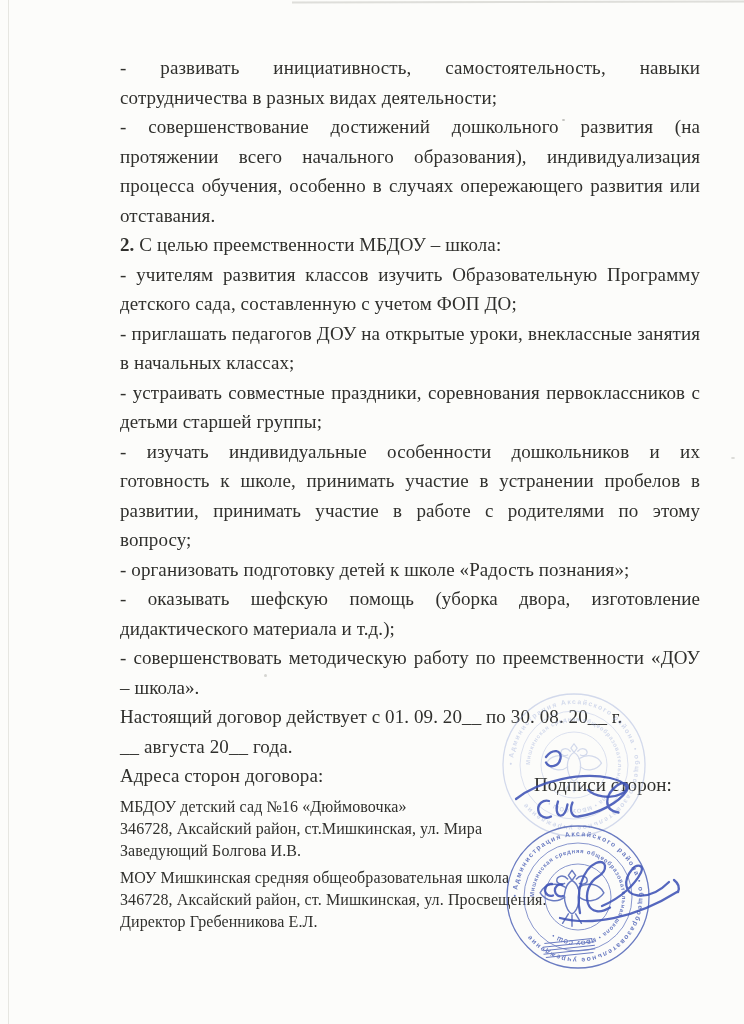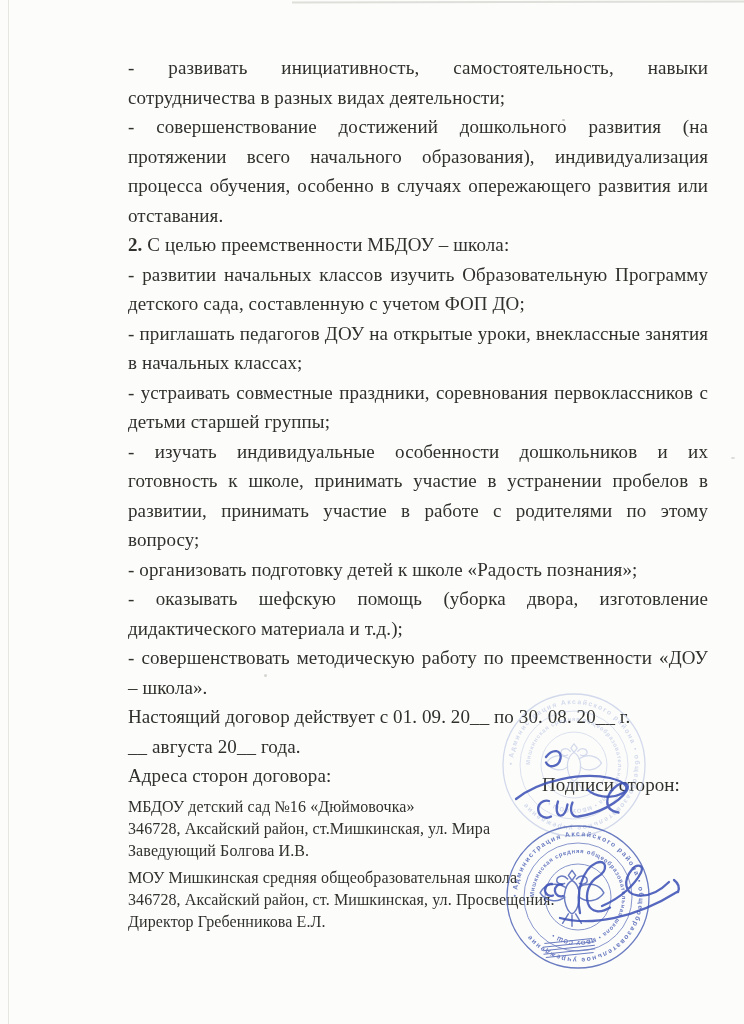--- a/index.html
+++ b/index.html
@@ -12,21 +12,21 @@
   
   .scan-edge-top{position:absolute;top:1px;left:292px;right:0;height:2px;background:#d8d8d3;opacity:.85;transform:rotate(-.12deg);}
   .scan-edge-left{position:absolute;top:0;bottom:0;left:8px;width:1px;background:#e6e6e1;}
   .speck{position:absolute;border-radius:50%;background:#9a9a94;opacity:.6;}
   .speck.s1{left:562px;top:119px;width:3px;height:2px;}
   .speck.s2{left:264px;top:674px;width:3px;height:3px;opacity:.4;}
   .speck.s3{left:731px;top:457px;width:4px;height:2px;opacity:.35;}
 
   
   .body-col{
-    position:absolute;left:128px;top:53px;width:580px;
+    position:absolute;left:120px;top:53px;width:580px;
     font-size:19px;line-height:29.5px;color:#30302d;
     letter-spacing:.1px;
   }
   .body-col p{margin:0;text-align:justify;}
   .body-col p.noj{text-align:left;}
   .clause-num{font-weight:bold;}
 
   .footer-row{display:flex;justify-content:space-between;align-items:baseline;}
   .sig-heading{position:relative;top:9px;margin-right:28px;}
 
@@ -54,21 +54,21 @@
   <div class="scan-edge-top"></div>
   <div class="scan-edge-left"></div>
   <div class="speck s1"></div>
   <div class="speck s2"></div>
   <div class="speck s3"></div>
 
   <div class="body-col">
     <p>- развивать инициативность, самостоятельность, навыки сотрудничества в разных видах деятельности;</p>
     <p>- совершенствование достижений дошкольного развития (на протяжении всего начального образования), индивидуализация процесса обучения, особенно в случаях опережающего развития или отставания.</p>
     <p><span class="clause-num">2.</span><span> С целью преемственности МБДОУ – школа:</span></p>
-    <p>- развитии начальных классов изучить Образовательную Программу детского сада, составленную с учетом ФОП ДО;</p>
+    <p>- учителям развития классов изучить Образовательную Программу детского сада, составленную с учетом ФОП ДО;</p>
     <p>- приглашать педагогов ДОУ на открытые уроки, внеклассные занятия в начальных классах;</p>
     <p>- устраивать совместные праздники, соревнования первоклассников с детьми старшей группы;</p>
     <p>- изучать индивидуальные особенности дошкольников и их готовность к школе, принимать участие в устранении пробелов в развитии, принимать участие в работе с родителями по этому вопросу;</p>
     <p>- организовать подготовку детей к школе «Радость познания»;</p>
     <p>- оказывать шефскую помощь (уборка двора, изготовление дидактического материала и т.д.);</p>
     <p>- совершенствовать методическую работу по преемственности «ДОУ – школа».</p>
     <p class="noj">Настоящий договор действует с 01. 09. 20__ по 30. 08. 20__ г.</p>
     <p class="noj">__ августа 20__ года.</p>
 
     <div class="footer-row">

